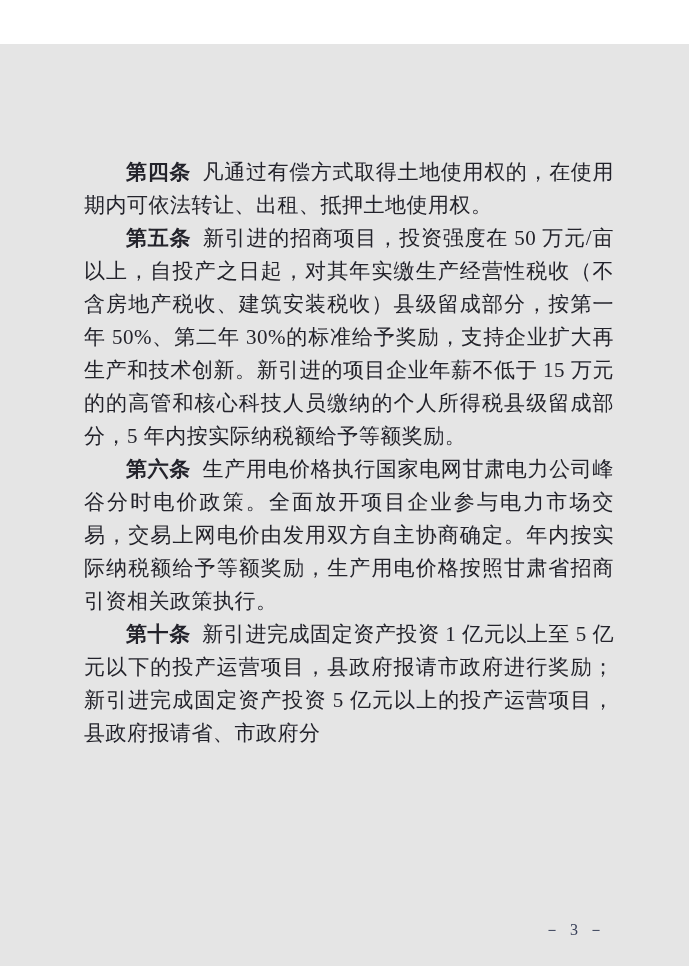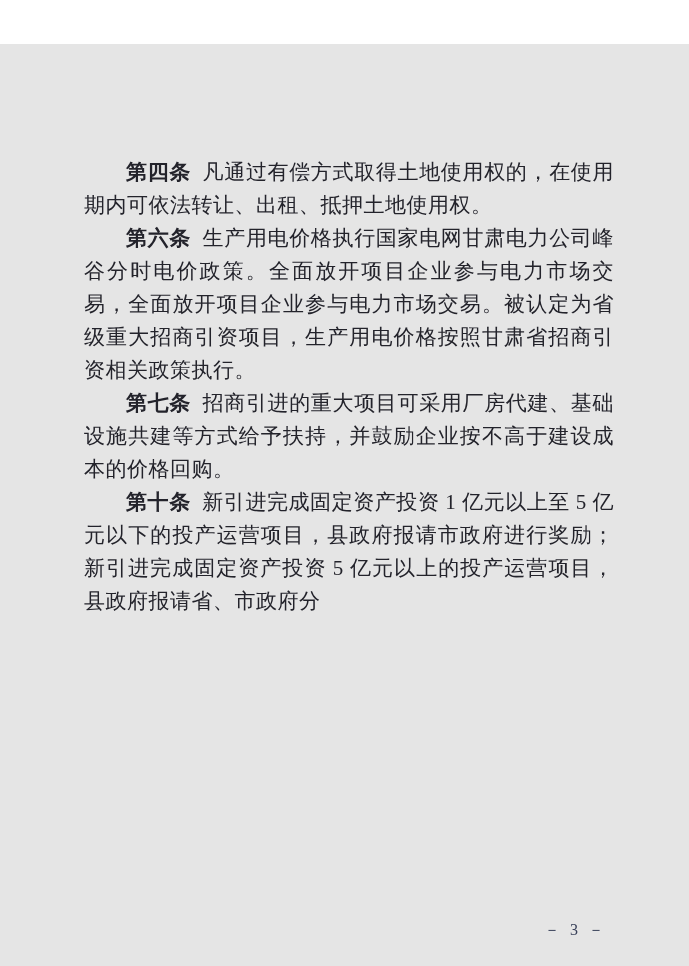--- a/index.html
+++ b/index.html
@@ -50,24 +50,24 @@
   }
 </style>
 </head>
 <body>
 
 <div class="page">
   <div class="content">
 
     <p class="article"><span class="article-label">第四条</span><span>凡通过有偿方式取得土地使用权的，在使用期内可依法转让、出租、抵押土地使用权。</span></p>
 
+    <p class="article"><span class="article-label">第五条</span><span>新引进的招商项目，投资强度在 50 万元/亩以上，自投产之日起，对其年实缴生产经营性税收（不含房地产税收、建筑安装税收）县级留成部分，按第一年 50%、第二年 30%的标准给予奖励，支持企业扩大再生产和技术创新。新引进的项目企业年薪不低于 15 万元的的高管和核心科技人员缴纳的个人所得税县级留成部分，5 年内按实际纳税额给予等额奖励。</span></p>
 
-    <p class="article"><span class="article-label">第六条</span><span>生产用电价格执行国家电网甘肃电力公司峰谷分时电价政策。全面放开项目企业参与电力市场交易，全面放开项目企业参与电力市场交易。被认定为省级重大招商引资项目，生产用电价格按照甘肃省招商引资相关政策执行。</span></p>
+    <p class="article"><span class="article-label">第六条</span><span>生产用电价格执行国家电网甘肃电力公司峰谷分时电价政策。全面放开项目企业参与电力市场交易，交易上网电价由发用双方自主协商确定。年内按实际纳税额给予等额奖励，生产用电价格按照甘肃省招商引资相关政策执行。</span></p>
 
-    <p class="article"><span class="article-label">第七条</span><span>招商引进的重大项目可采用厂房代建、基础设施共建等方式给予扶持，并鼓励企业按不高于建设成本的价格回购。</span></p>
 
 
 
     <p class="article"><span class="article-label">第十条</span><span>新引进完成固定资产投资 1 亿元以上至 5 亿元以下的投产运营项目，县政府报请市政府进行奖励；新引进完成固定资产投资 5 亿元以上的投产运营项目，县政府报请省、市政府分</span></p>
 
   </div>
 
   <div class="page-number">－ 3 －</div>
 </div>
 

